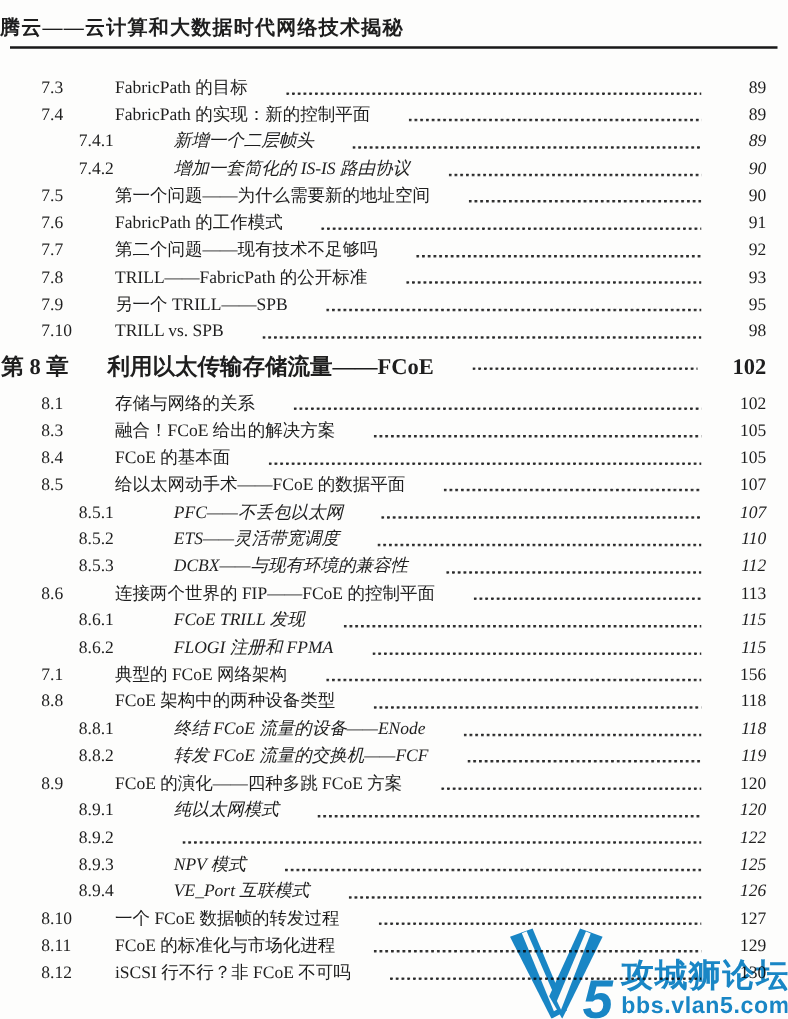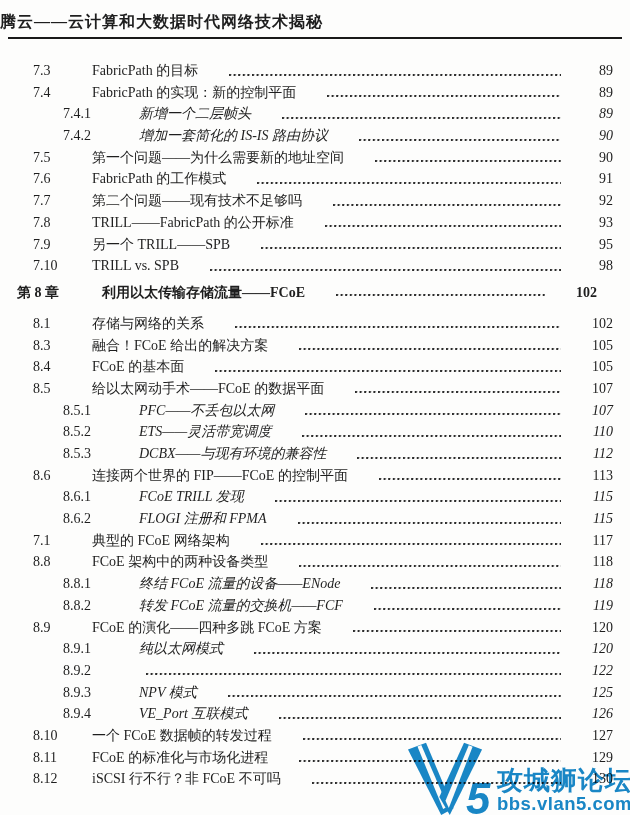--- a/index.html
+++ b/index.html
@@ -52,25 +52,25 @@
   
   .lvl1{padding-left:33px;}
   .lvl1 .num{min-width:35px;}
 
   
   .lvl2{padding-left:63px;font-style:italic;}
   .lvl2 .num{min-width:52px;font-style:normal;}
 
   
   .lvl0{
-    padding-left:17px;
+    padding-left:1px;
     font-weight:bold;
-    font-size:14px;
+    font-size:18px;
     height:24px;line-height:24px;
-    margin:4px 16px 8px 0;
+    margin:4px 0 8px 0;
   }
   .lvl0 .num{min-width:61px;}
 
   
   .watermark{
     position:absolute;
     right:-2px;bottom:0;
     display:flex;
     align-items:flex-end;
     mix-blend-mode:multiply;
@@ -252,21 +252,21 @@
       <span class="num">8.6.2</span>
       <span class="title">FLOGI 注册和 FPMA</span>
       <span class="leader"></span>
       <span class="pagenum">115</span>
     </div>
 
     <div class="toc-row lvl1">
       <span class="num">7.1</span>
       <span class="title">典型的 FCoE 网络架构</span>
       <span class="leader"></span>
-      <span class="pagenum">117</span>
+      <span class="pagenum">156</span>
     </div>
 
     <div class="toc-row lvl1">
       <span class="num">8.8</span>
       <span class="title">FCoE 架构中的两种设备类型</span>
       <span class="leader"></span>
       <span class="pagenum">118</span>
     </div>
 
     <div class="toc-row lvl2">

